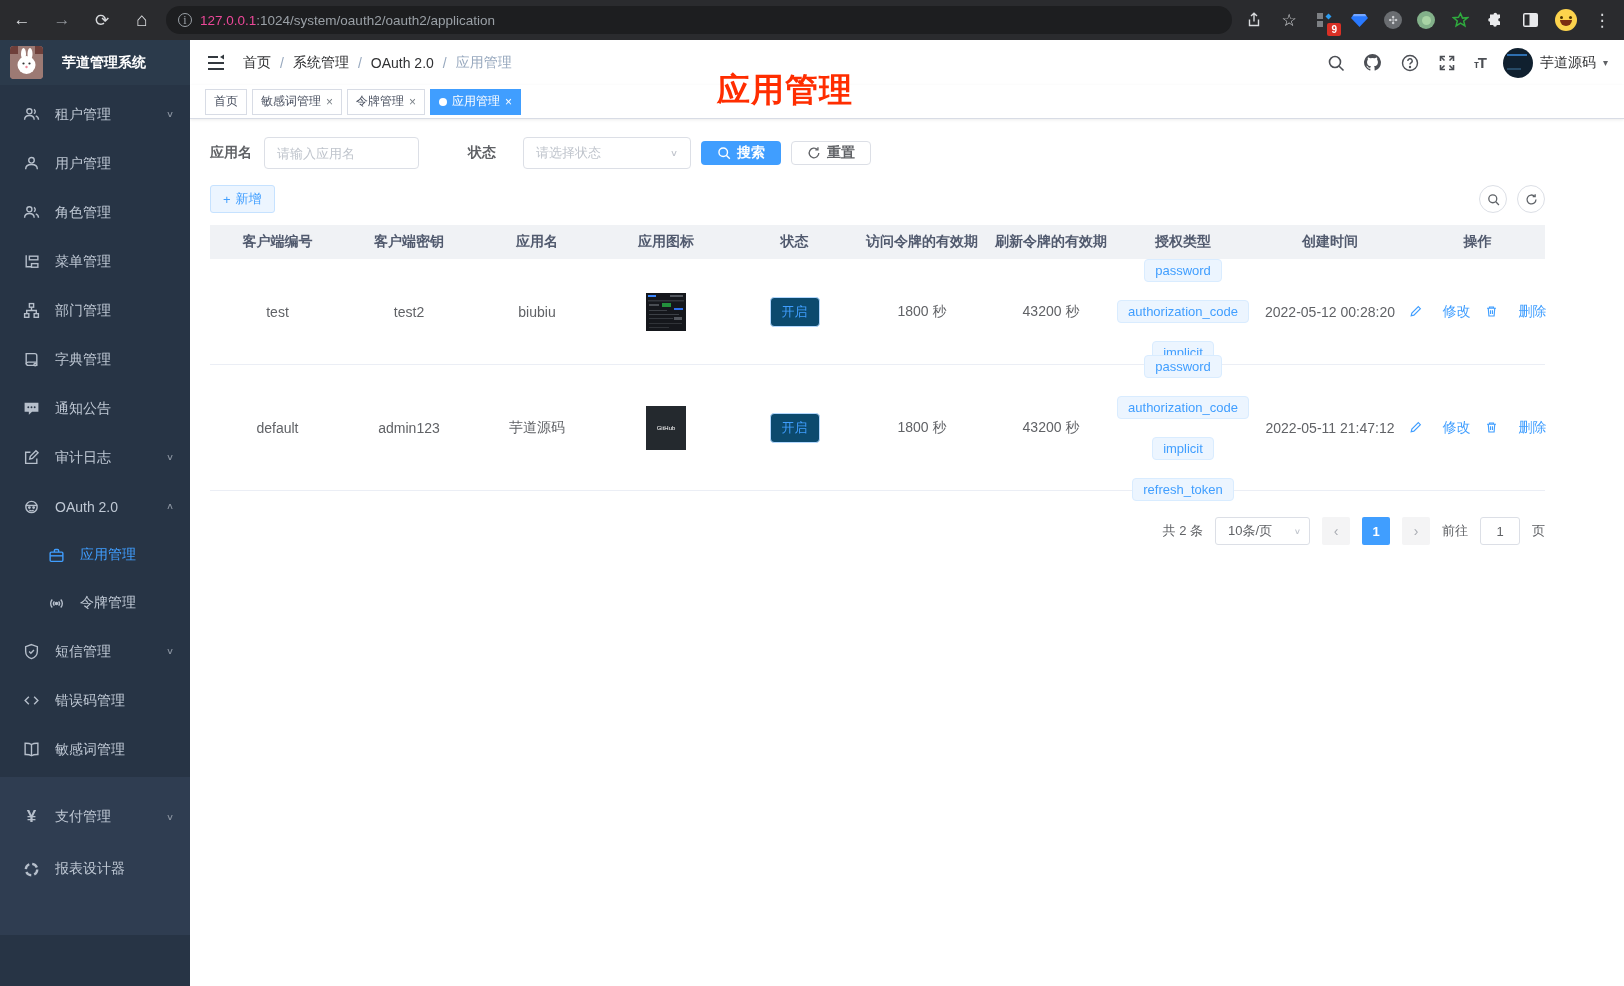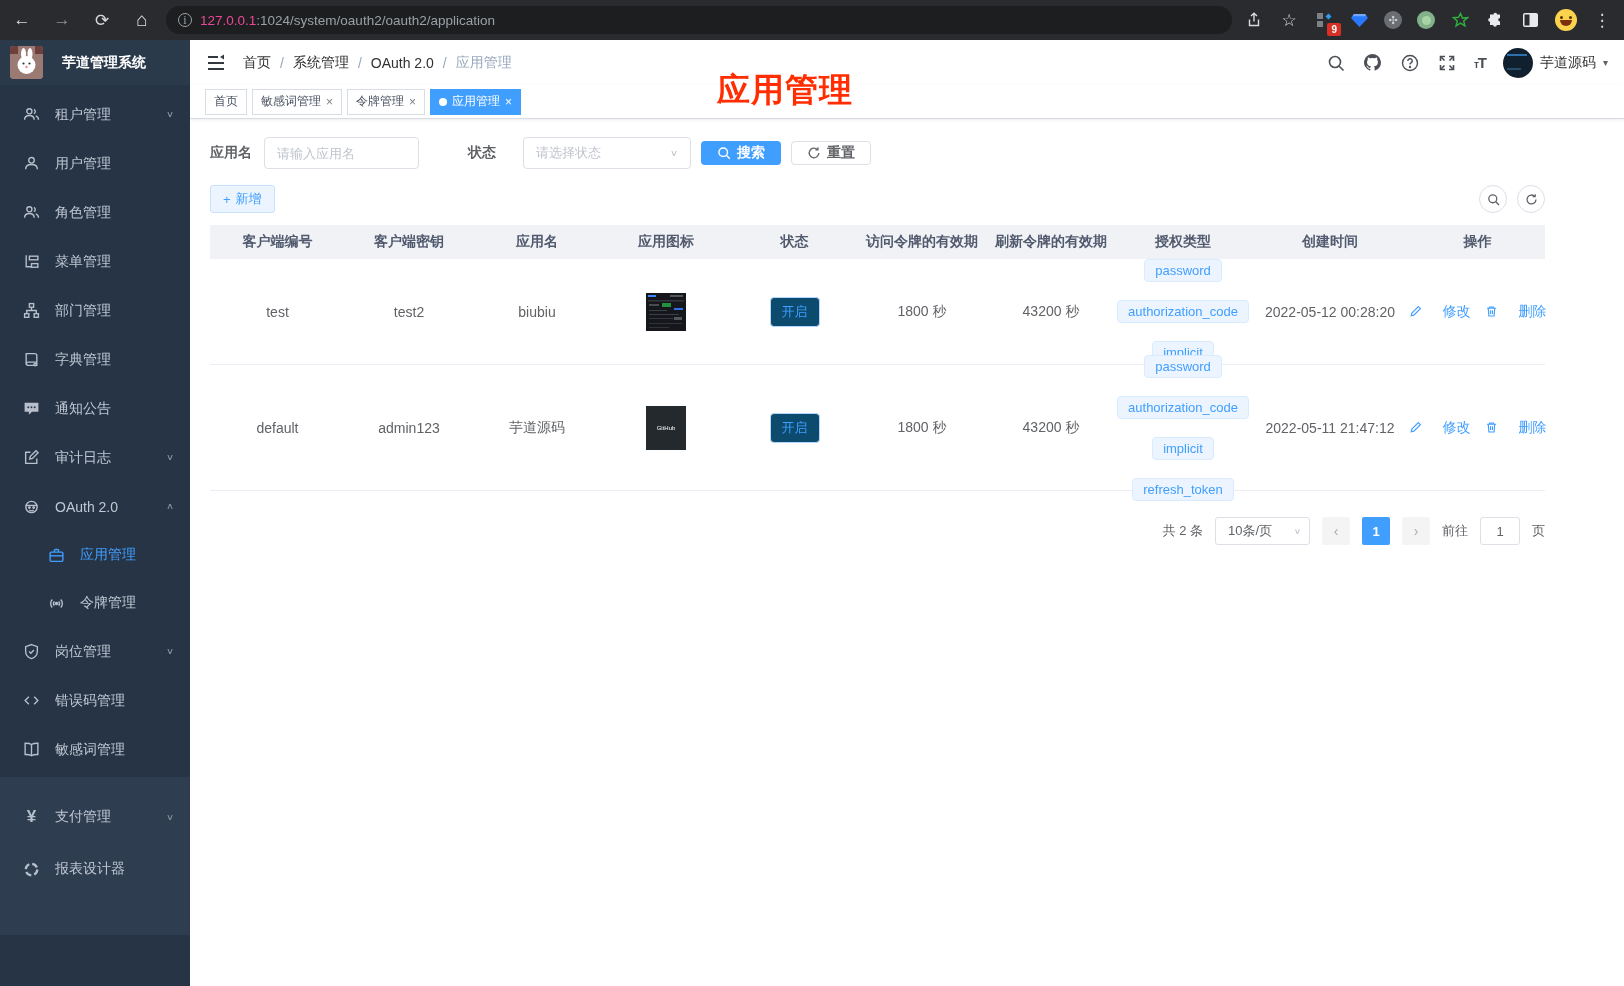--- a/index.html
+++ b/index.html
@@ -323,21 +323,21 @@
         </span>
       <span>令牌管理</span>
     </div>
     <div class="menu-item">
       <span class="mi-icon">
           <svg width="17" height="17" viewBox="0 0 16 16" fill="none" stroke="currentColor" stroke-width="1.3">
             <path d="M8 1.5l5.5 2v4.3c0 3.5-2.3 5.9-5.5 6.9-3.2-1-5.5-3.4-5.5-6.9V3.5z"></path>
             <path d="M5.8 8l1.6 1.6 2.9-3.1"></path>
           </svg>
         </span>
-      <span>岗位管理</span>
+      <span>短信管理</span>
       <span class="arrow">∨</span>
     </div>
     <div class="menu-item">
       <span class="mi-icon">
           <svg width="17" height="17" viewBox="0 0 16 16" fill="none" stroke="currentColor" stroke-width="1.3">
             <path d="M5.5 4.5L2 8l3.5 3.5"></path>
             <path d="M10.5 4.5L14 8l-3.5 3.5"></path>
           </svg>
         </span>
       <span>错误码管理</span>

